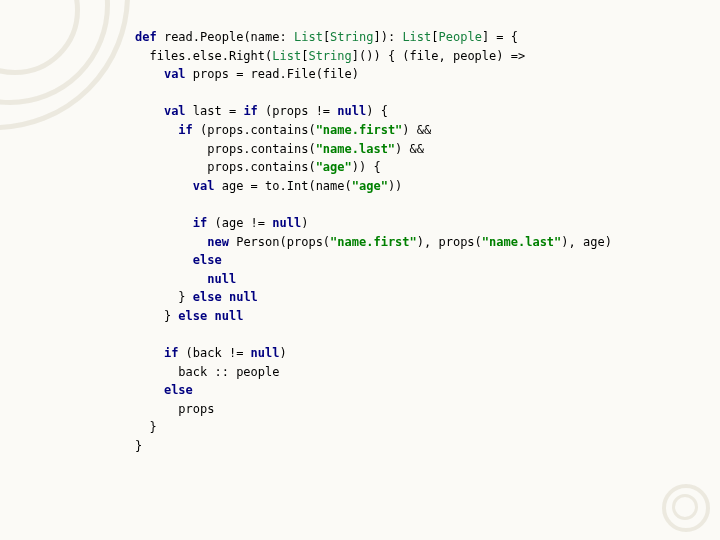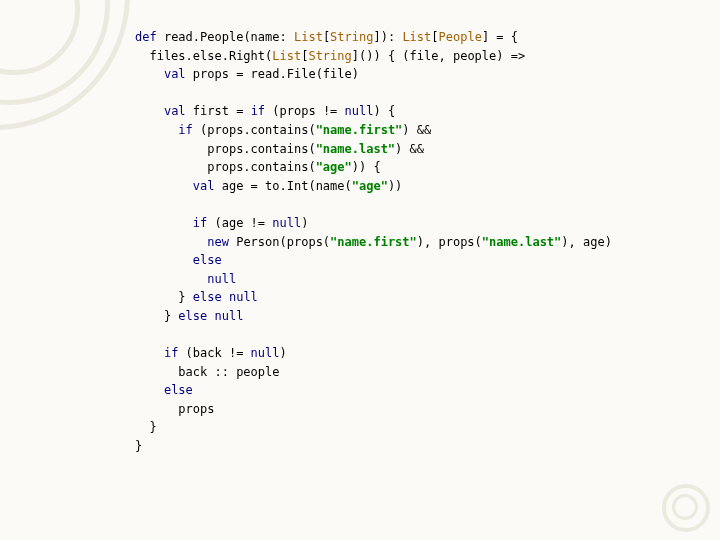--- a/index.html
+++ b/index.html
@@ -28,38 +28,38 @@
 
   .code {
     position: absolute;
     left: 135px;
     top: 28px;
     font-size: 12px;
     line-height: 1.55;
     white-space: pre;
     color: #000;
   }
-  .kw  { color: #000080; font-weight: normal; }  
-  .ty  { color: #a16207; }                     
+  .kw  { color: #000080; font-weight: bold; }  
+  .ty  { color: #15803d; }                     
   .str { color: #008000; font-weight: bold; }
 </style>
 </head>
 <body>
 
 <div class="ring r1"></div>
 <div class="ring r2"></div>
 <div class="ring r3"></div>
 <div class="ring r4"></div>
 <div class="ring r5"></div>
 
 <div class="code"><span class="kw">def</span><span> read.People(name: </span><span class="ty">List</span><span>[</span><span class="ty">String</span><span>]): </span><span class="ty">List</span><span>[</span><span class="ty">People</span><span>] = {</span>
 <span>  files.else.Right(</span><span class="ty">List</span><span>[</span><span class="ty">String</span><span>]()) { (file, people) =&gt;</span>
 <span>    </span><span class="kw">val</span><span> props = read.File(file)</span>
 <span></span>
-<span>    </span><span class="kw">val</span><span> first = </span><span class="kw">if</span><span> (props != </span><span class="kw">null</span><span>) {</span>
+<span>    </span><span class="kw">val</span><span> last = </span><span class="kw">if</span><span> (props != </span><span class="kw">null</span><span>) {</span>
 <span>      </span><span class="kw">if</span><span> (props.contains(</span><span class="str">"name.first"</span><span>) &amp;&amp;</span>
 <span>          props.contains(</span><span class="str">"name.last"</span><span>) &amp;&amp;</span>
 <span>          props.contains(</span><span class="str">"age"</span><span>)) {</span>
 <span>        </span><span class="kw">val</span><span> age = to.Int(name(</span><span class="str">"age"</span><span>))</span>
 <span></span>
 <span>        </span><span class="kw">if</span><span> (age != </span><span class="kw">null</span><span>)</span>
 <span>          </span><span class="kw">new</span><span> Person(props(</span><span class="str">"name.first"</span><span>), props(</span><span class="str">"name.last"</span><span>), age)</span>
 <span>        </span><span class="kw">else</span>
 <span>          </span><span class="kw">null</span>
 <span>      } </span><span class="kw">else</span><span> </span><span class="kw">null</span>

